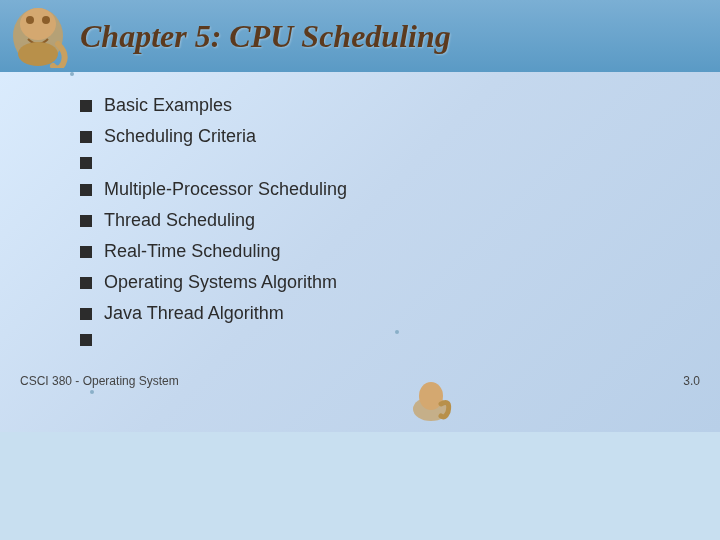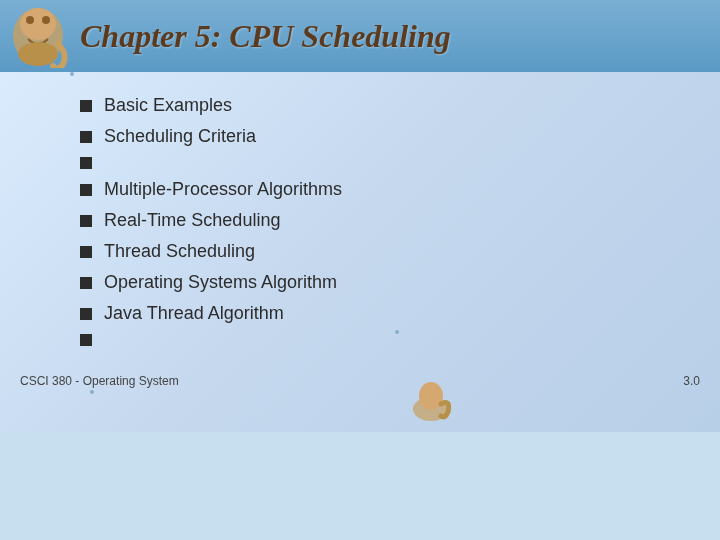--- a/index.html
+++ b/index.html
@@ -142,29 +142,29 @@
         </li>
         <li class="bullet-item">
           <span class="bullet-square"></span>
           <span>Scheduling Criteria</span>
         </li>
         <li class="bullet-item">
           <span class="bullet-square"></span>
         </li>
         <li class="bullet-item">
           <span class="bullet-square"></span>
-          <span>Multiple-Processor Algorithms</span>
+          <span>Multiple-Processor Scheduling</span>
+        </li>
+        <li class="bullet-item">
+          <span class="bullet-square"></span>
+          <span>Thread Scheduling</span>
         </li>
         <li class="bullet-item">
           <span class="bullet-square"></span>
           <span>Real-Time Scheduling</span>
-        </li>
-        <li class="bullet-item">
-          <span class="bullet-square"></span>
-          <span>Thread Scheduling</span>
         </li>
         <li class="bullet-item">
           <span class="bullet-square"></span>
           <span>Operating Systems Algorithm</span>
         </li>
         <li class="bullet-item">
           <span class="bullet-square"></span>
           <span>Java Thread Algorithm</span>
         </li>
         <li class="bullet-item">

